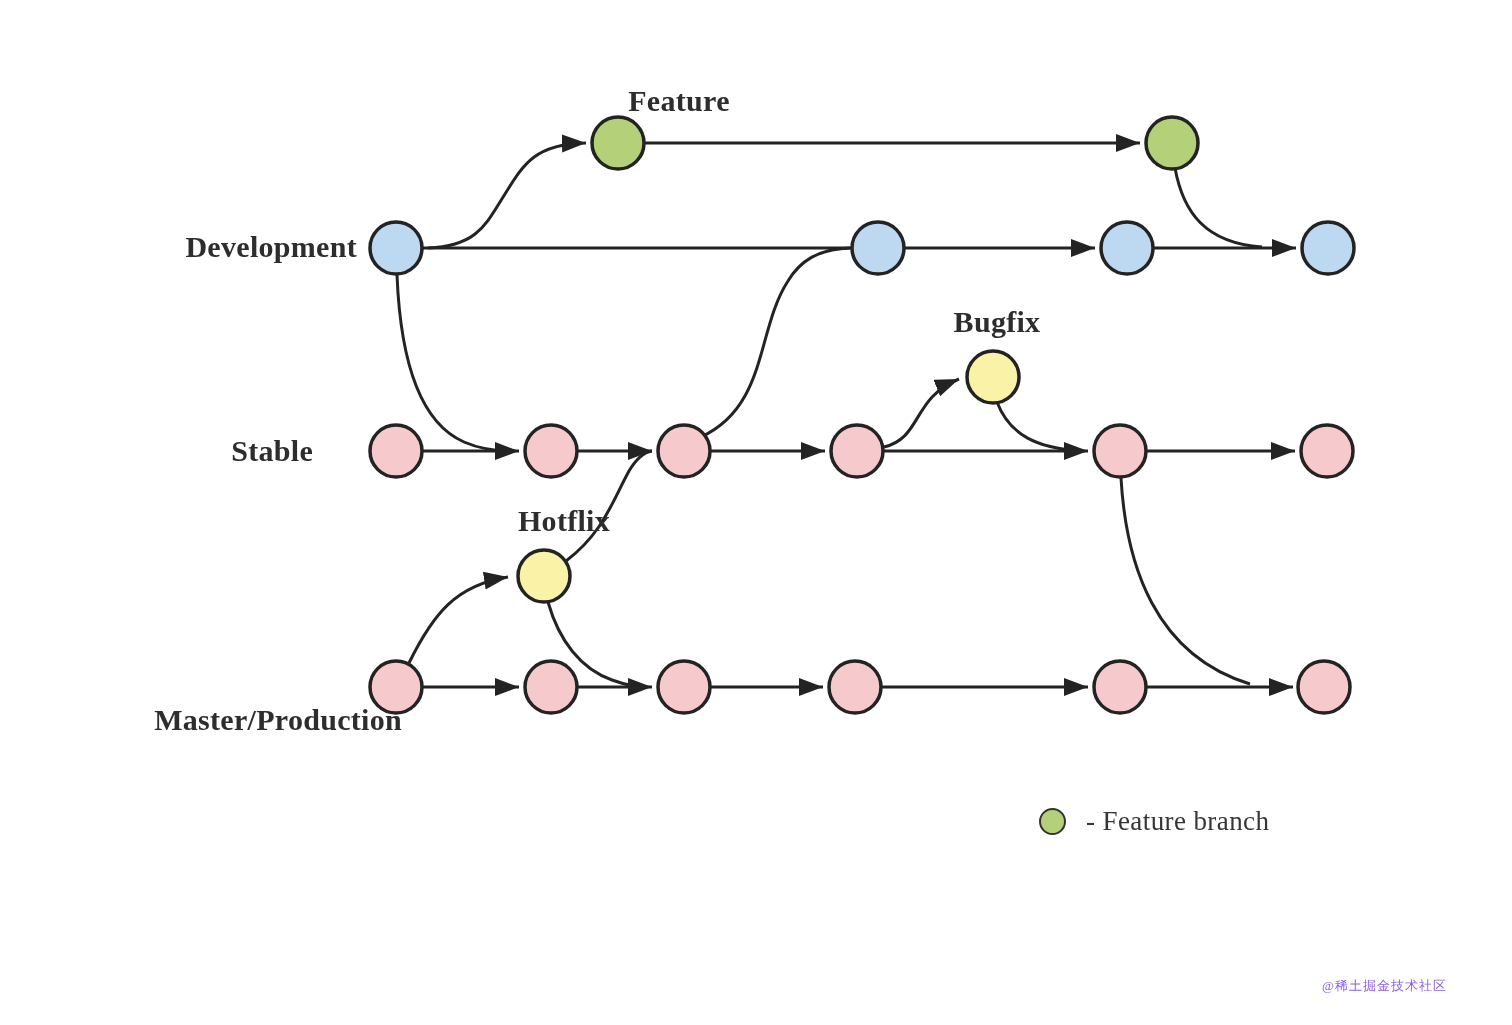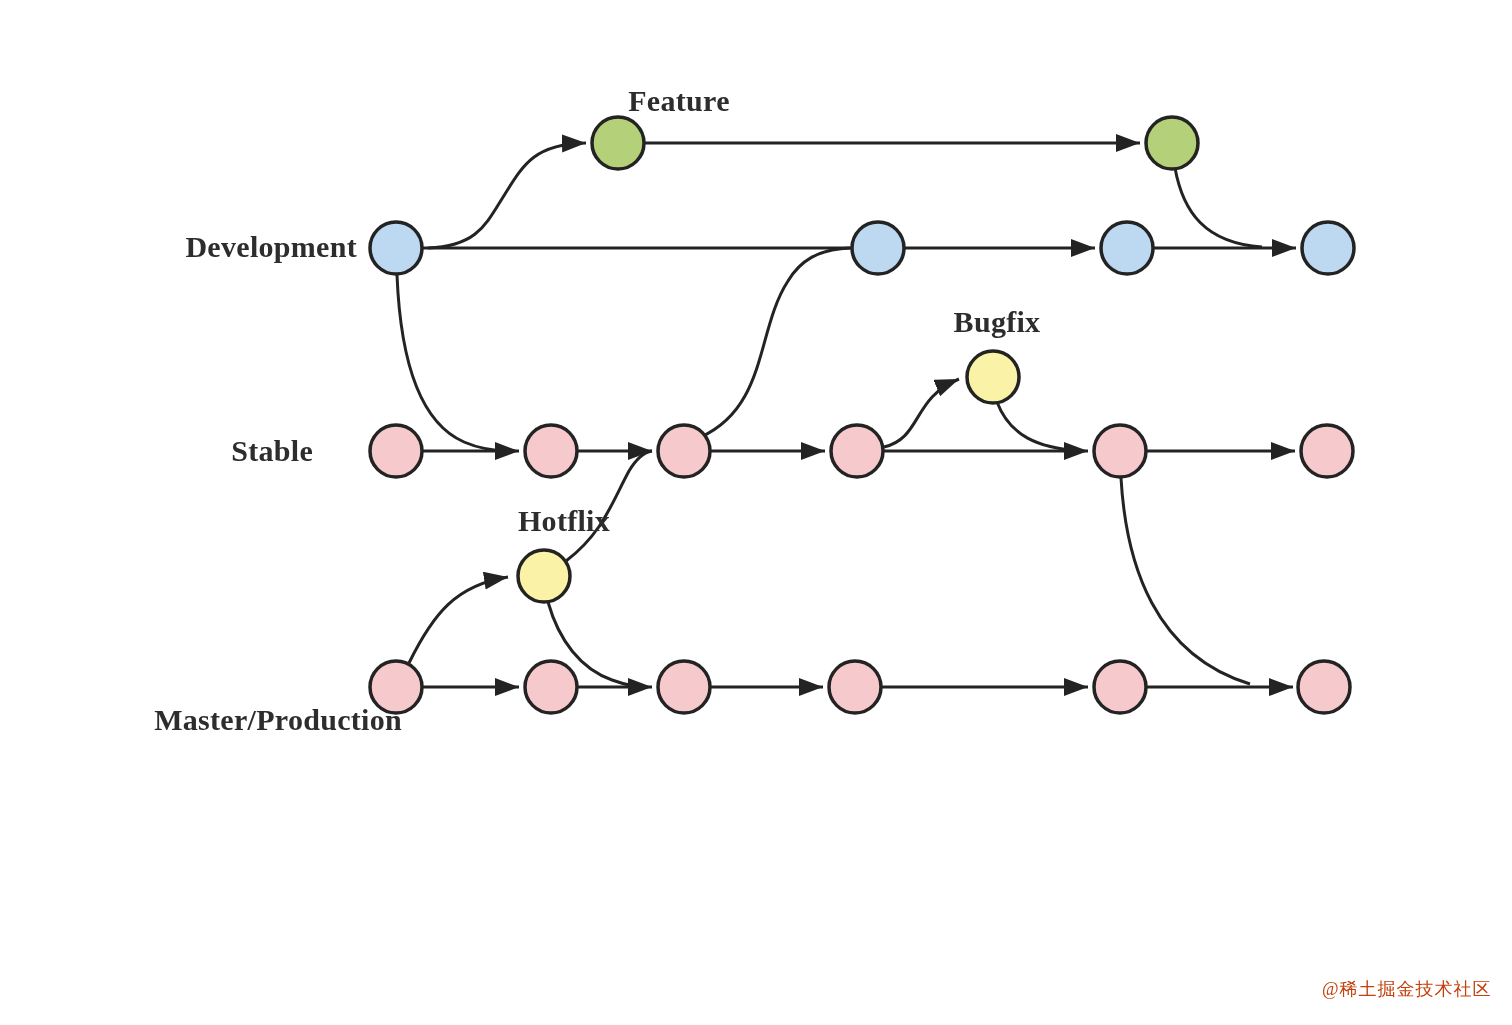--- a/index.html
+++ b/index.html
@@ -29,21 +29,21 @@
   .legend-row { display:flex; align-items:center; height:29px; }
   .legend-swatch {
     width:27px; height:27px; border-radius:50%;
     border:2px solid #333333; margin-right:20px; flex:none;
     box-sizing:border-box;
   }
   .legend-label { font-size:27px; color:#363636; letter-spacing:0.4px; white-space:nowrap; }
 
   .watermark {
     position:absolute; left:1322px; top:977px;
-    font-size:18px; color:#c2410c; letter-spacing:1px; white-space:nowrap;
+    font-size:13px; color:#8b5cf6; letter-spacing:1px; white-space:nowrap;
   }
 </style>
 </head>
 <body>
 
 <div class="canvas">
 
   <svg class="diagram-svg" width="1512" height="1025" viewBox="0 0 1512 1025">
       <defs>
         <marker id="arrowhead" markerUnits="userSpaceOnUse" markerWidth="26" markerHeight="20" refX="24" refY="9" orient="auto">
@@ -97,17 +97,21 @@
     </svg>
 
   <div class="branch-label anchor-center lbl-feature">Feature</div>
   <div class="branch-label anchor-right  lbl-development">Development</div>
   <div class="branch-label anchor-center lbl-bugfix">Bugfix</div>
   <div class="branch-label anchor-right  lbl-staging">Stable</div>
   <div class="branch-label anchor-center lbl-hotflix">Hotflix</div>
   <div class="branch-label anchor-right  lbl-master">Master/Production</div>
 
   <div class="legend">
+    <div class="legend-row">
+      <span class="legend-swatch" style="background: rgb(180, 208, 120);"></span>
+      <span class="legend-label">- Feature branch</span>
+    </div>
   </div>
 
   <div class="watermark">@稀土掘金技术社区</div>
 
 </div>
 
 </body></html>

